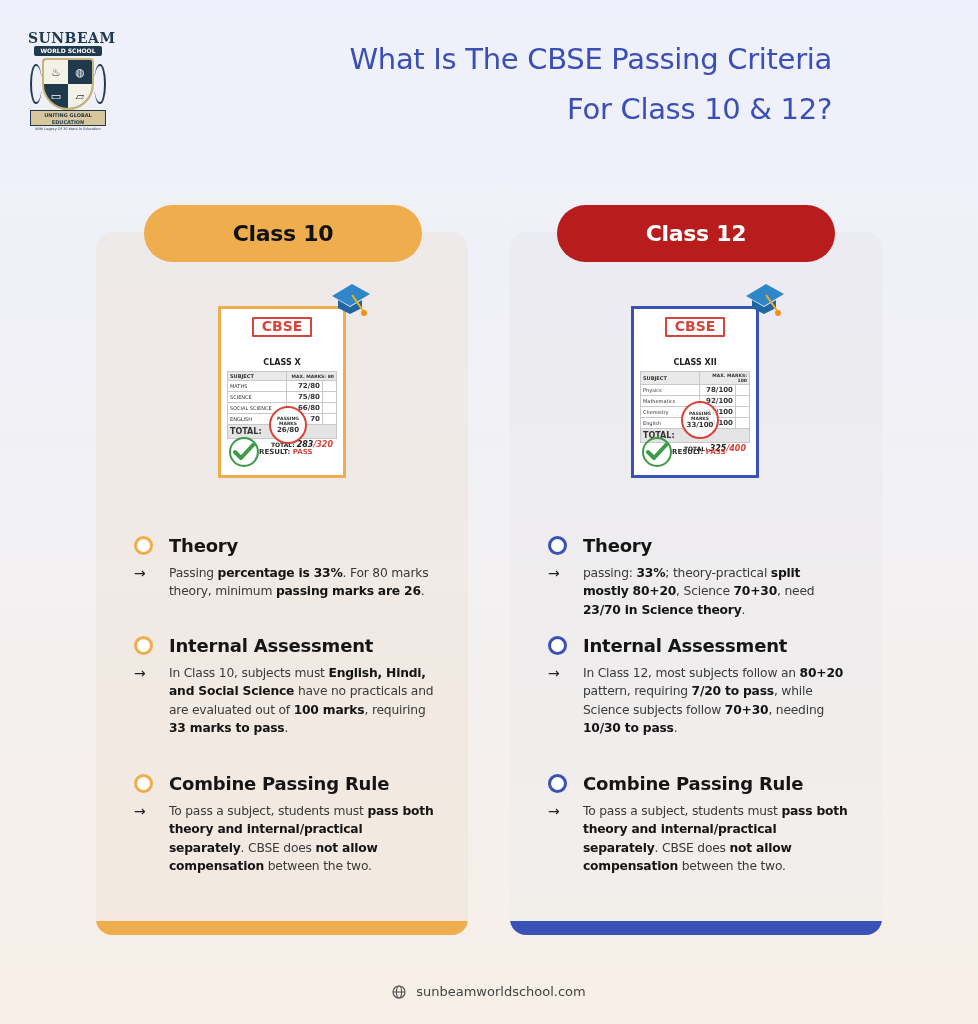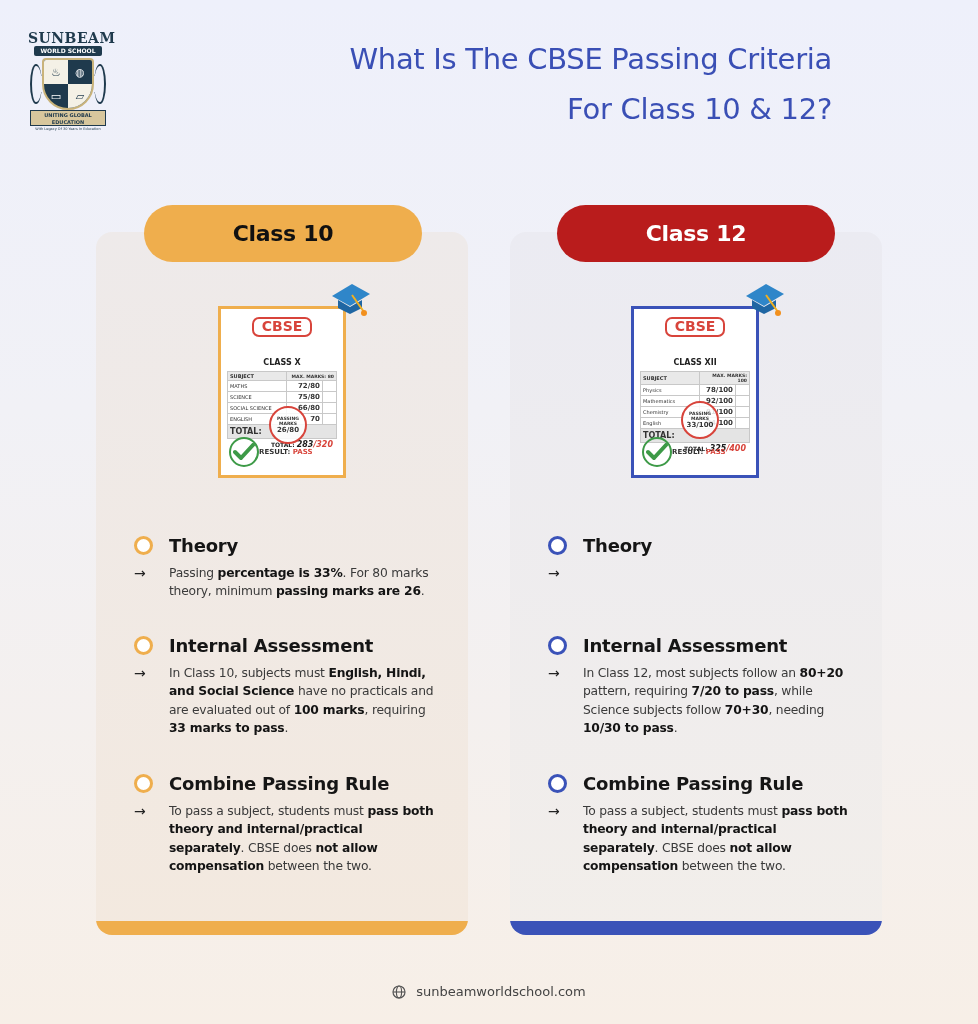--- a/index.html
+++ b/index.html
@@ -74,21 +74,21 @@
 
   
   .report {
     position: absolute; top: 306px; width: 128px; height: 172px;
     background: #fff; border: 3px solid; padding: 8px 6px 6px 6px;
   }
   .report.r10 { left: 218px; border-color: #efae4d; }
   .report.r12 { left: 631px; border-color: #3a52b8; }
   .rep-logo {
     margin: 0 auto; width: 60px; height: 20px; border: 2.5px solid #d8443b;
-    border-radius: 7px; color: #d8443b; font-weight: bold; font-size: 14px;
+    border-radius: 1px; color: #d8443b; font-weight: bold; font-size: 14px;
     text-align: center; line-height: 15px;
   }
   .rep-class { text-align: center; font-size: 8px; font-weight: bold; margin-top: 21px; color: #222; }
   .rep-table { margin-top: 4px; width: 100%; border-collapse: collapse; font-size: 5px; }
   .rep-table td { border: 1px solid #c8c8c8; padding: 1px 2px; height: 11px; color: #333; }
   .rep-table tr.head td { background: #e9e9e9; font-weight: bold; height: 8px; }
   .rep-table td.m { font-size: 7px; font-weight: bold; text-align: right; width: 36px; }
   .rep-table td.e { width: 14px; }
   .rep-table tr.total td { background: #e4e4e4; font-size: 8px; font-weight: bold; height: 14px; }
   .rep-total2 { text-align: right; font-size: 6px; font-weight: bold; margin-top: 1px; padding-right: 4px; }
@@ -315,20 +315,21 @@
     </div>
 </div>
 
 <div class="section c12s" style="left:548px; top:532px;">
   <div class="sec-head">
       <span class="ring"></span>
       <span class="sec-title">Theory</span>
     </div>
   <div class="sec-body">
       <span class="arrow">→</span>
+      <span class="sec-text"><span>passing: </span><b>33%</b><span>; theory-practical </span><b>split mostly 80+20</b><span>, Science </span><b>70+30</b><span>, need </span><b>23/70 in Science theory</b><span>.</span></span>
     </div>
 </div>
 <div class="section c12s" style="left:548px; top:632px;">
   <div class="sec-head">
       <span class="ring"></span>
       <span class="sec-title">Internal Assessment</span>
     </div>
   <div class="sec-body">
       <span class="arrow">→</span>
       <span class="sec-text"><span>In Class 12, most subjects follow an </span><b>80+20</b><span> pattern, requiring </span><b>7/20 to pass</b><span>, while Science subjects follow </span><b>70+30</b><span>, needing </span><b>10/30 to pass</b><span>.</span></span>

